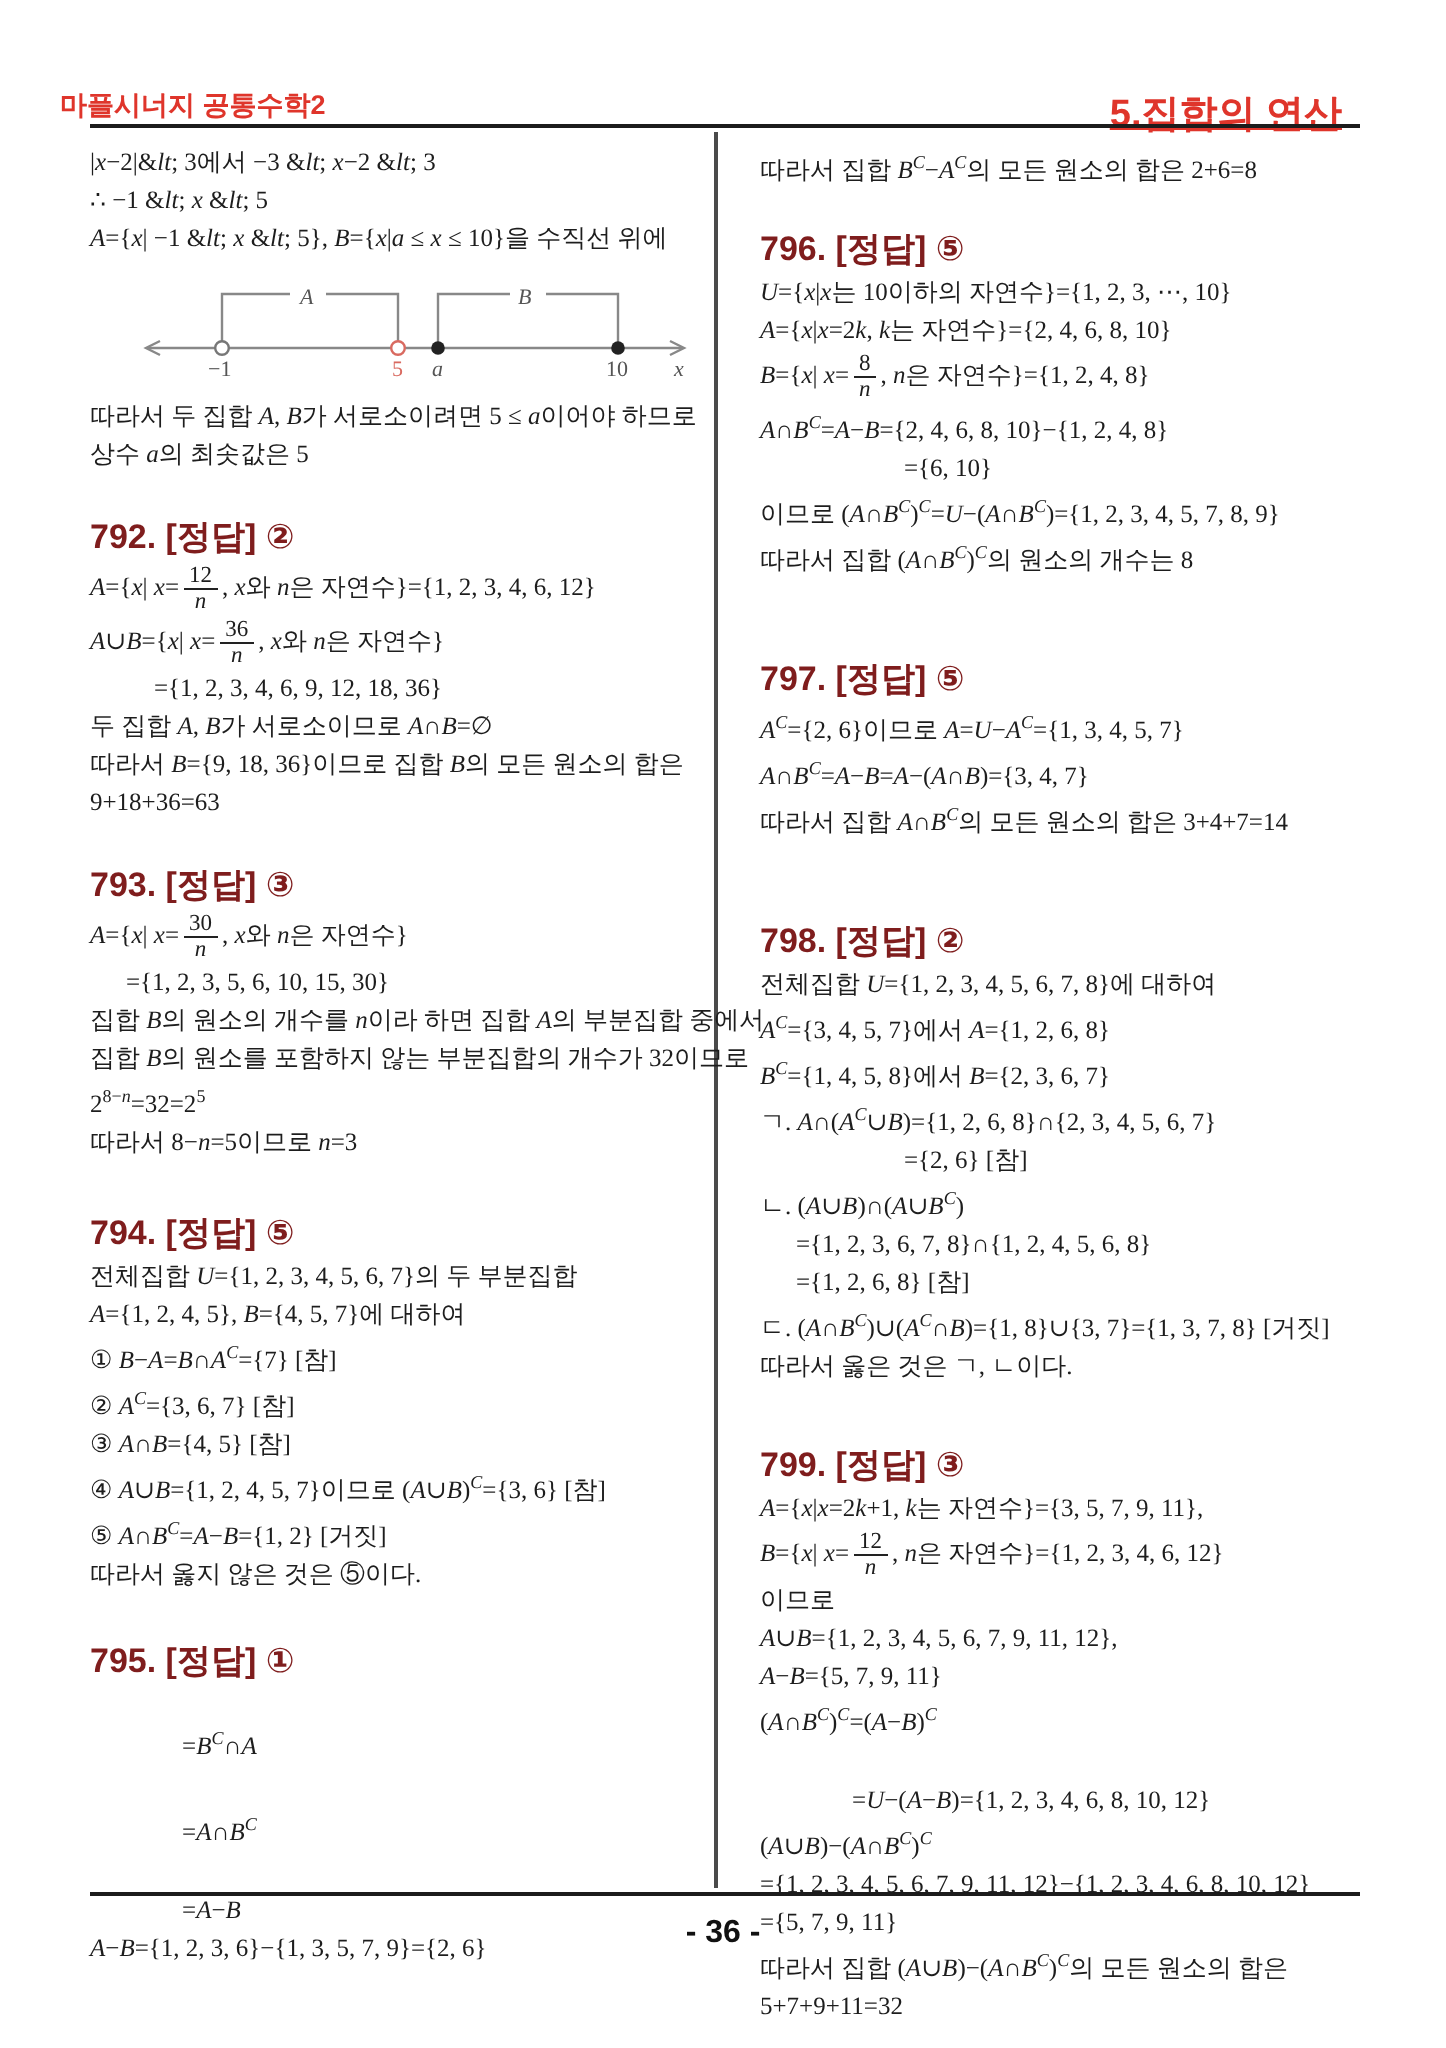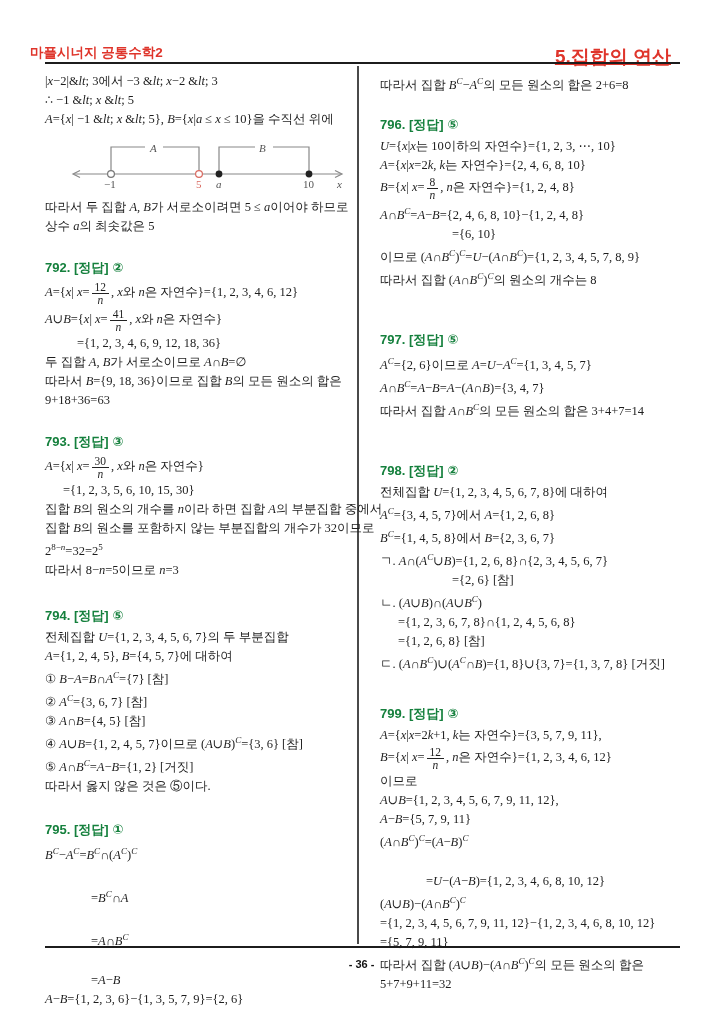--- a/index.html
+++ b/index.html
@@ -7,28 +7,28 @@
   #page{position:relative;width:723px;height:1024px;background:#fff;overflow:hidden;
         font-family:"Liberation Serif","DejaVu Serif",serif;color:var(--ink);}
   .hdr{position:absolute;top:44px;font-family:"Liberation Sans","DejaVu Sans",sans-serif;
        font-weight:bold;color:var(--accent);}
   .hdr-left{left:30px;font-size:13.5px;}
   .hdr-right{right:52px;font-size:19px;text-decoration:underline;}
   .top-rule{position:absolute;left:45px;right:43px;top:62px;border-top:2px solid #1c1c1c;}
   .bottom-rule{position:absolute;left:45px;right:43px;top:946px;border-top:2.5px solid #1c1c1c;}
   .col-divider{position:absolute;left:357px;top:66px;height:878px;width:1.5px;background:#4a4a4a;}
   .footer{position:absolute;top:958px;left:0;width:100%;text-align:center;
-          font-family:"Liberation Sans","DejaVu Sans",sans-serif;font-size:11px;font-weight:bold;color:#111;}
+          font-family:"Liberation Sans","DejaVu Sans",sans-serif;font-size:16px;font-weight:bold;color:#111;}
   .col{position:absolute;top:72px;}
   .col-left{left:45px;width:312px;}
   .col-right{left:380px;width:310px;}
   .ln{line-height:19px;font-size:12.5px;white-space:nowrap;}
   .ln i{font-family:"Liberation Serif","DejaVu Serif",serif;}
-  .ph{line-height:19px;font-size:13px;font-family:"Liberation Sans","DejaVu Sans",sans-serif;
-      font-weight:600;color:#15803d;margin-bottom:3px;}
+  .ph{line-height:19px;font-size:17px;font-family:"Liberation Sans","DejaVu Sans",sans-serif;
+      font-weight:600;color:#7f1d1d;margin-bottom:3px;}
   sup{font-size:9px;vertical-align:5px;letter-spacing:0;}
   .frac{display:inline-flex;flex-direction:column;text-align:center;vertical-align:middle;
         line-height:1.05;margin:1px 2px;}
   .fn{display:block;border-bottom:1px solid #222;padding:0 3px;font-size:11.5px;}
   .fd{display:block;padding:0 3px;font-size:11.5px;}
   .i1{padding-left:18px;} .i2{padding-left:32px;} .i3{padding-left:46px;margin-top:20px;} .i4{padding-left:72px;}
   .prob{margin-top:22px;}
   .prob-794{margin-top:26px;} .prob-795{margin-top:24px;}
   .prob-797{margin-top:40px;} .prob-798{margin-top:40px;} .prob-799{margin-top:30px;}
   .prob-796{margin-top:20px;}
@@ -85,21 +85,21 @@
     <div class="ln">따라서 두 집합 <i>A</i>, <i>B</i>가 서로소이려면 5 ≤ <i>a</i>이어야 하므로</div>
     <div class="ln">상수 <i>a</i>의 최솟값은 5</div>
 
     <section class="prob">
       <div class="ph">792. [정답] ②</div>
       <div class="ln"><i>A</i>={<i>x</i>| <i>x</i>=<span class="frac">
             <span class="fn">12</span>
             <span class="fd"><i>n</i></span>
           </span>, <i>x</i>와 <i>n</i>은 자연수}={1, 2, 3, 4, 6, 12}</div>
       <div class="ln"><i>A</i>∪<i>B</i>={<i>x</i>| <i>x</i>=<span class="frac">
-            <span class="fn">41</span>
+            <span class="fn">36</span>
             <span class="fd"><i>n</i></span>
           </span>, <i>x</i>와 <i>n</i>은 자연수}</div>
       <div class="ln i2">={1, 2, 3, 4, 6, 9, 12, 18, 36}</div>
       <div class="ln">두 집합 <i>A</i>, <i>B</i>가 서로소이므로 <i>A</i>∩<i>B</i>=∅</div>
       <div class="ln">따라서 <i>B</i>={9, 18, 36}이므로 집합 <i>B</i>의 모든 원소의 합은</div>
       <div class="ln">9+18+36=63</div>
     </section>
 
     <section class="prob">
       <div class="ph">793. [정답] ③</div>
@@ -121,21 +121,20 @@
       <div class="ln">① <i>B</i>−<i>A</i>=<i>B</i>∩<i>A</i><sup><i>C</i></sup>={7} [참]</div>
       <div class="ln">② <i>A</i><sup><i>C</i></sup>={3, 6, 7} [참]</div>
       <div class="ln">③ <i>A</i>∩<i>B</i>={4, 5} [참]</div>
       <div class="ln">④ <i>A</i>∪<i>B</i>={1, 2, 4, 5, 7}이므로 (<i>A</i>∪<i>B</i>)<sup><i>C</i></sup>={3, 6} [참]</div>
       <div class="ln">⑤ <i>A</i>∩<i>B</i><sup><i>C</i></sup>=<i>A</i>−<i>B</i>={1, 2} [거짓]</div>
       <div class="ln">따라서 옳지 않은 것은 ⑤이다.</div>
     </section>
 
     <section class="prob prob-795">
       <div class="ph">795. [정답] ①</div>
-      <div class="ln"><i>B</i><sup><i>C</i></sup>−<i>A</i><sup><i>C</i></sup>=<i>B</i><sup><i>C</i></sup>∩(<i>A</i><sup><i>C</i></sup>)<sup><i>C</i></sup></div>
       <div class="ln i3">=<i>B</i><sup><i>C</i></sup>∩<i>A</i></div>
       <div class="ln i3">=<i>A</i>∩<i>B</i><sup><i>C</i></sup></div>
       <div class="ln i3">=<i>A</i>−<i>B</i></div>
       <div class="ln"><i>A</i>−<i>B</i>={1, 2, 3, 6}−{1, 3, 5, 7, 9}={2, 6}</div>
     </section>
   </div>
 
   <div class="col col-right">
     <div class="ln">따라서 집합 <i>B</i><sup><i>C</i></sup>−<i>A</i><sup><i>C</i></sup>의 모든 원소의 합은 2+6=8</div>
 
@@ -164,20 +163,21 @@
       <div class="ph">798. [정답] ②</div>
       <div class="ln">전체집합 <i>U</i>={1, 2, 3, 4, 5, 6, 7, 8}에 대하여</div>
       <div class="ln"><i>A</i><sup><i>C</i></sup>={3, 4, 5, 7}에서 <i>A</i>={1, 2, 6, 8}</div>
       <div class="ln"><i>B</i><sup><i>C</i></sup>={1, 4, 5, 8}에서 <i>B</i>={2, 3, 6, 7}</div>
       <div class="ln">ㄱ. <i>A</i>∩(<i>A</i><sup><i>C</i></sup>∪<i>B</i>)={1, 2, 6, 8}∩{2, 3, 4, 5, 6, 7}</div>
       <div class="ln i4">={2, 6} [참]</div>
       <div class="ln">ㄴ. (<i>A</i>∪<i>B</i>)∩(<i>A</i>∪<i>B</i><sup><i>C</i></sup>)</div>
       <div class="ln i1">={1, 2, 3, 6, 7, 8}∩{1, 2, 4, 5, 6, 8}</div>
       <div class="ln i1">={1, 2, 6, 8} [참]</div>
       <div class="ln">ㄷ. (<i>A</i>∩<i>B</i><sup><i>C</i></sup>)∪(<i>A</i><sup><i>C</i></sup>∩<i>B</i>)={1, 8}∪{3, 7}={1, 3, 7, 8} [거짓]</div>
+      <div class="ln">따라서 옳은 것은 ㄱ, ㄴ이다.</div>
     </section>
 
     <section class="prob prob-799">
       <div class="ph">799. [정답] ③</div>
       <div class="ln"><i>A</i>={<i>x</i>|<i>x</i>=2<i>k</i>+1, <i>k</i>는 자연수}={3, 5, 7, 9, 11},</div>
       <div class="ln"><i>B</i>={<i>x</i>| <i>x</i>=<span class="frac">
             <span class="fn">12</span>
             <span class="fd"><i>n</i></span>
           </span>, <i>n</i>은 자연수}={1, 2, 3, 4, 6, 12}</div>
       <div class="ln">이므로</div>

